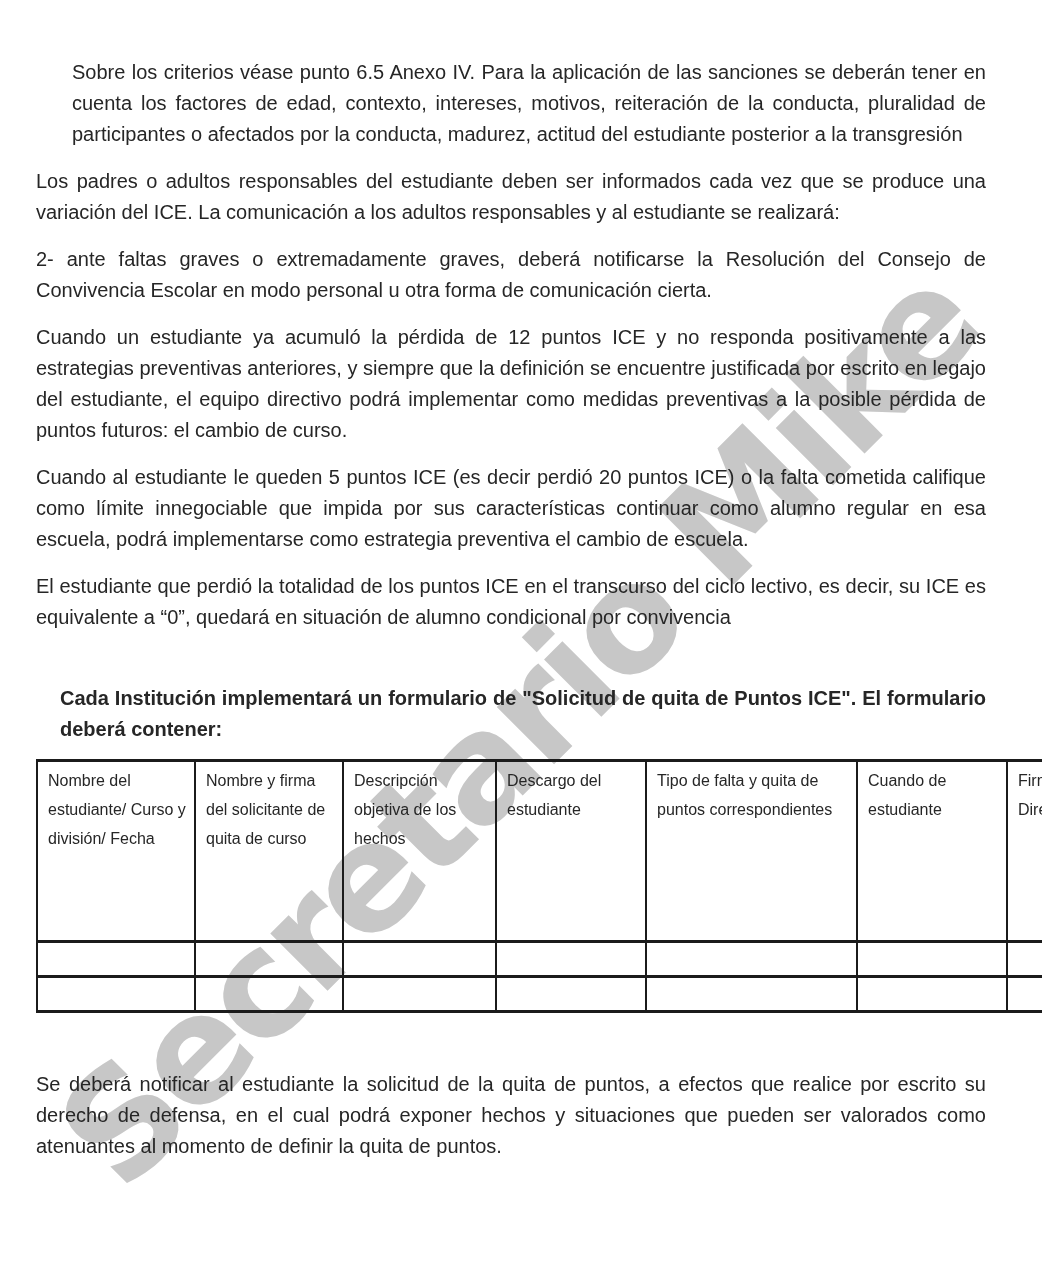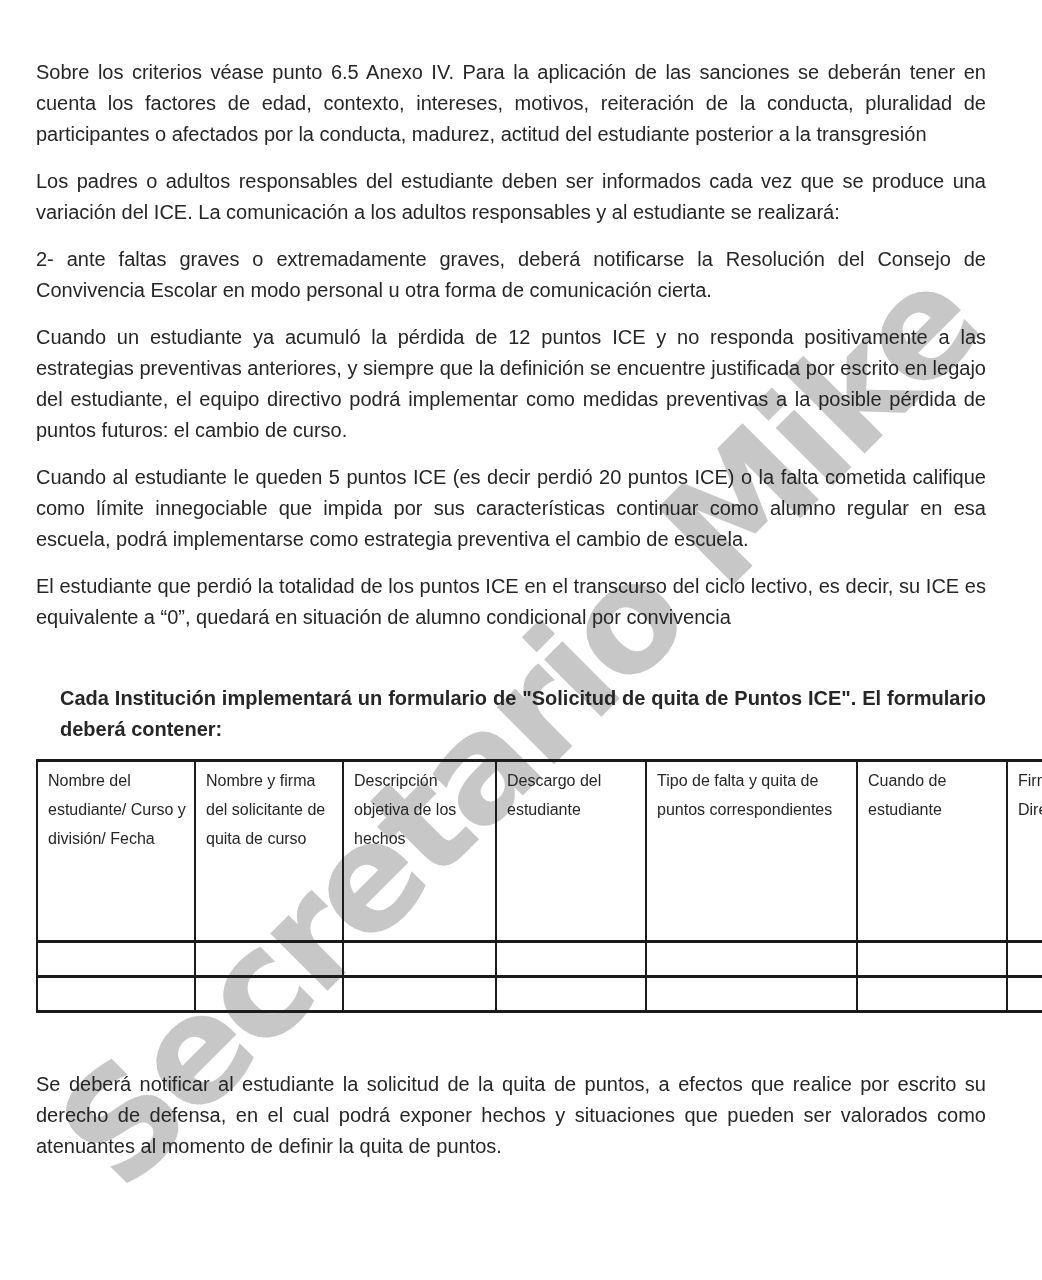--- a/index.html
+++ b/index.html
@@ -36,21 +36,21 @@
     top: 0;
     width: 950px;
     z-index: 1;
   }
   .content p {
     margin: 0 0 16px 0;
     font-size: 20px;
     line-height: 31px;
     text-align: justify;
   }
-  p.first { margin-top: 57px; }
+  p.first { margin-top: 57px; margin-left: 36px; }
   p.bold {
     font-weight: 700;
     margin-top: 50px;
     margin-bottom: 14px;
     margin-left: 24px;
   }
   p.after-table { margin-top: 0; }
   table.ice-table {
     border-collapse: collapse;
     table-layout: fixed;

